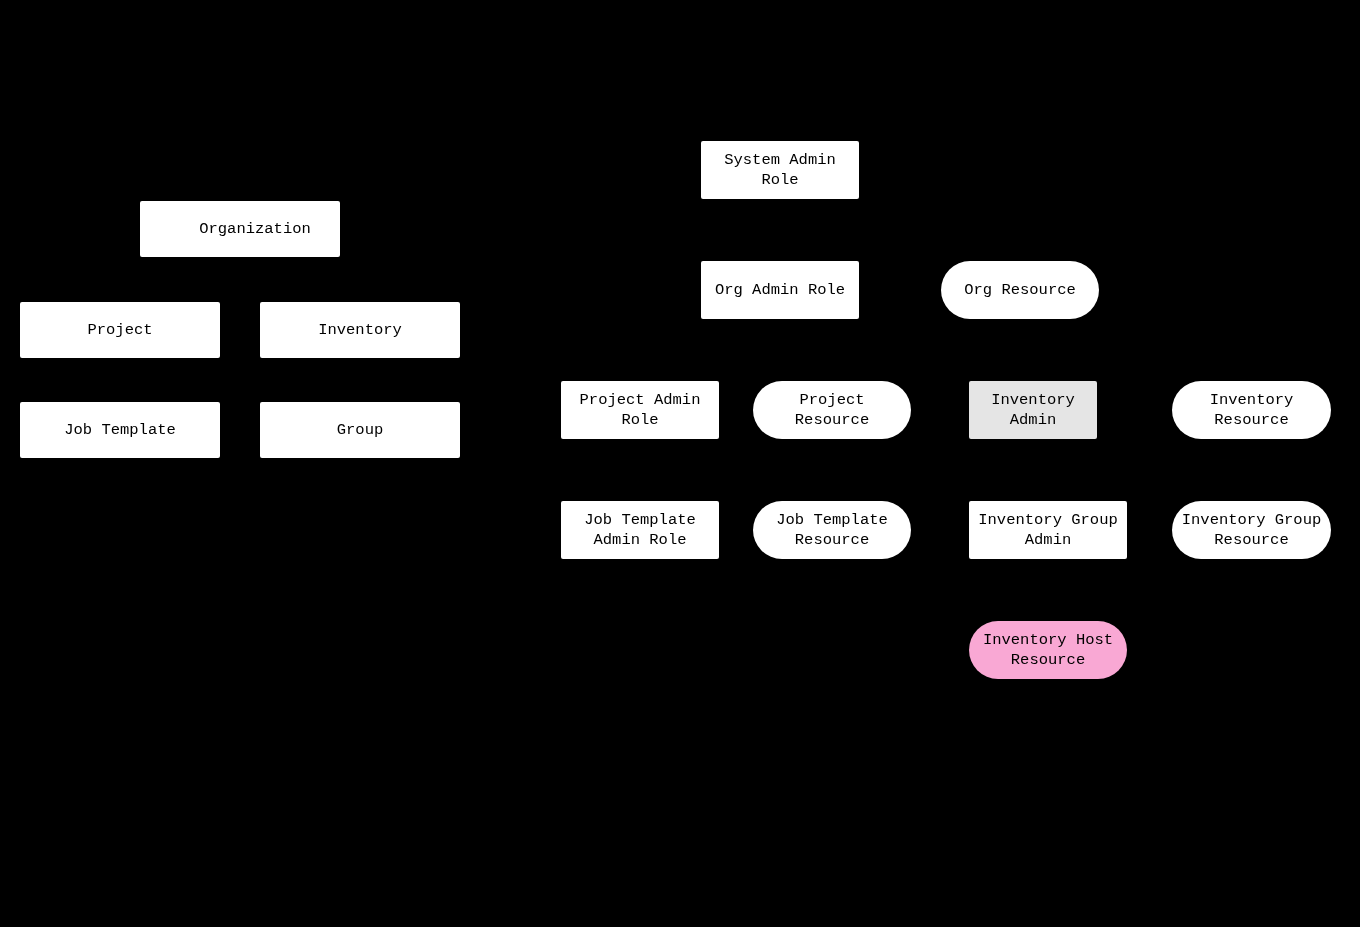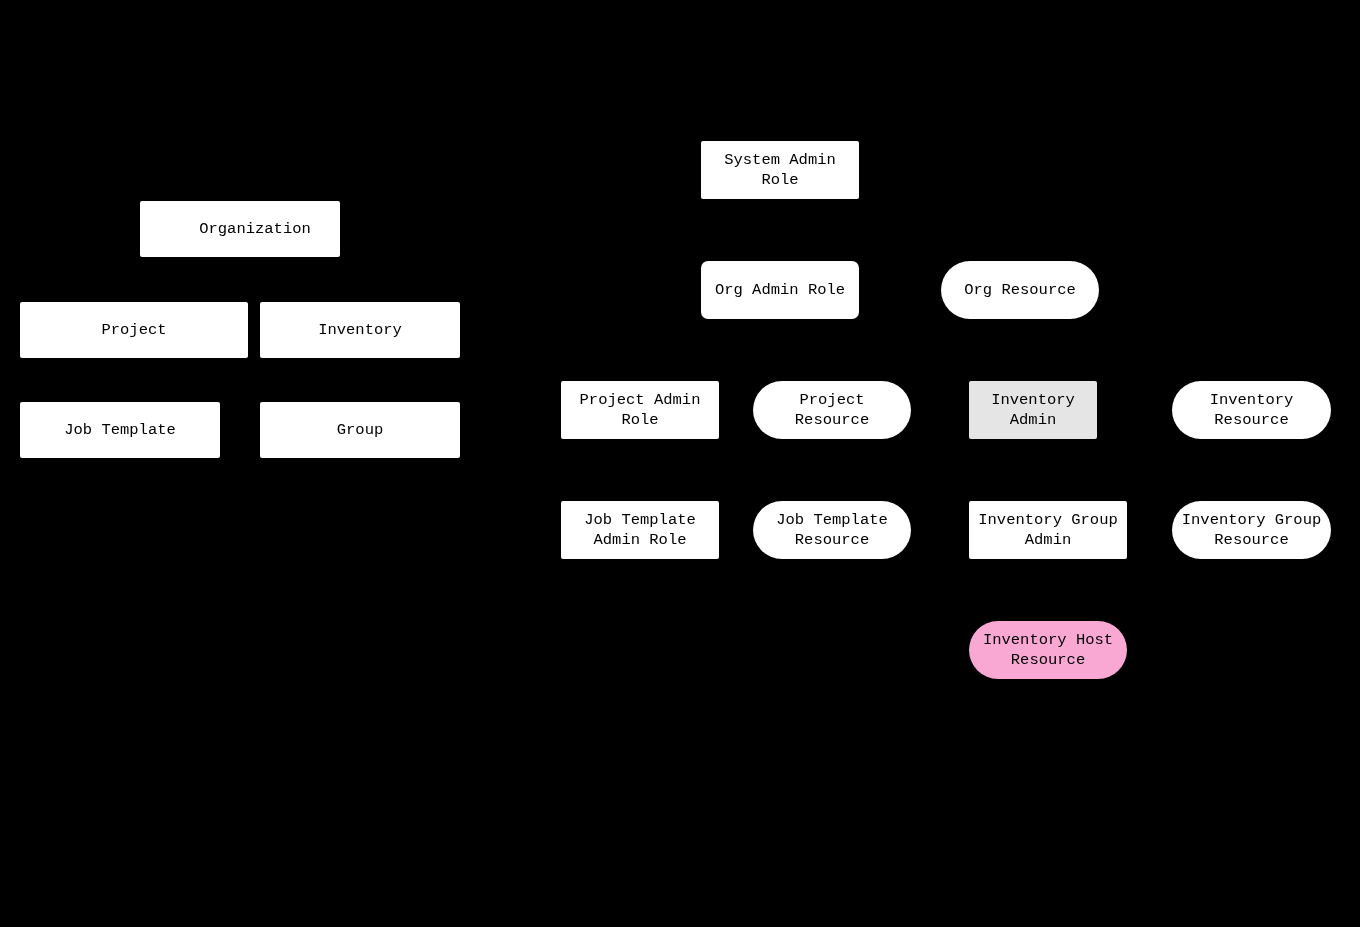--- a/index.html
+++ b/index.html
@@ -35,27 +35,27 @@
   }
   .node.pill {
     border-radius: 999px;
   }
 </style>
 </head>
 <body>
 
 <div id="canvas">
     <div class="node rect" style="left: 140px; top: 201px; width: 200px; height: 56px; background: rgb(255, 255, 255); color: rgb(0, 0, 0); padding-left: 36px;">Organization</div>
-    <div class="node rect" style="left: 20px; top: 302px; width: 228px; height: 56px; background: rgb(255, 255, 255); color: rgb(0, 0, 0);">Project</div>
+    <div class="node rect" style="left: 20px; top: 302px; width: 200px; height: 56px; background: rgb(255, 255, 255); color: rgb(0, 0, 0);">Project</div>
     <div class="node rect" style="left: 260px; top: 302px; width: 200px; height: 56px; background: rgb(255, 255, 255); color: rgb(0, 0, 0);">Inventory</div>
     <div class="node rect" style="left: 20px; top: 402px; width: 200px; height: 56px; background: rgb(255, 255, 255); color: rgb(0, 0, 0);">Job Template</div>
     <div class="node rect" style="left: 260px; top: 402px; width: 200px; height: 56px; background: rgb(255, 255, 255); color: rgb(0, 0, 0);">Group</div>
     <div class="node rect" style="left: 701px; top: 141px; width: 158px; height: 58px; background: rgb(255, 255, 255); color: rgb(0, 0, 0);">System Admin
 Role</div>
-    <div class="node rect" style="left: 701px; top: 261px; width: 158px; height: 58px; background: rgb(255, 255, 255); color: rgb(0, 0, 0); border-radius: 7px;">Org Admin Role</div>
+    <div class="node rect" style="left: 701px; top: 261px; width: 158px; height: 58px; background: rgb(255, 255, 255); color: rgb(0, 0, 0);">Org Admin Role</div>
     <div class="node pill" style="left: 941px; top: 261px; width: 158px; height: 58px; background: rgb(255, 255, 255); color: rgb(0, 0, 0);">Org Resource</div>
     <div class="node rect" style="left: 561px; top: 381px; width: 158px; height: 58px; background: rgb(255, 255, 255); color: rgb(0, 0, 0);">Project Admin
 Role</div>
     <div class="node pill" style="left: 753px; top: 381px; width: 158px; height: 58px; background: rgb(255, 255, 255); color: rgb(0, 0, 0);">Project Resource</div>
     <div class="node rect" style="left: 969px; top: 381px; width: 128px; height: 58px; background: #e5e5e5; color: rgb(0, 0, 0);">Inventory Admin</div>
     <div class="node pill" style="left: 1172px; top: 381px; width: 159px; height: 58px; background: rgb(255, 255, 255); color: rgb(0, 0, 0);">Inventory
 Resource</div>
     <div class="node rect" style="left: 561px; top: 501px; width: 158px; height: 58px; background: rgb(255, 255, 255); color: rgb(0, 0, 0);">Job Template
 Admin Role</div>
     <div class="node pill" style="left: 753px; top: 501px; width: 158px; height: 58px; background: rgb(255, 255, 255); color: rgb(0, 0, 0);">Job Template

